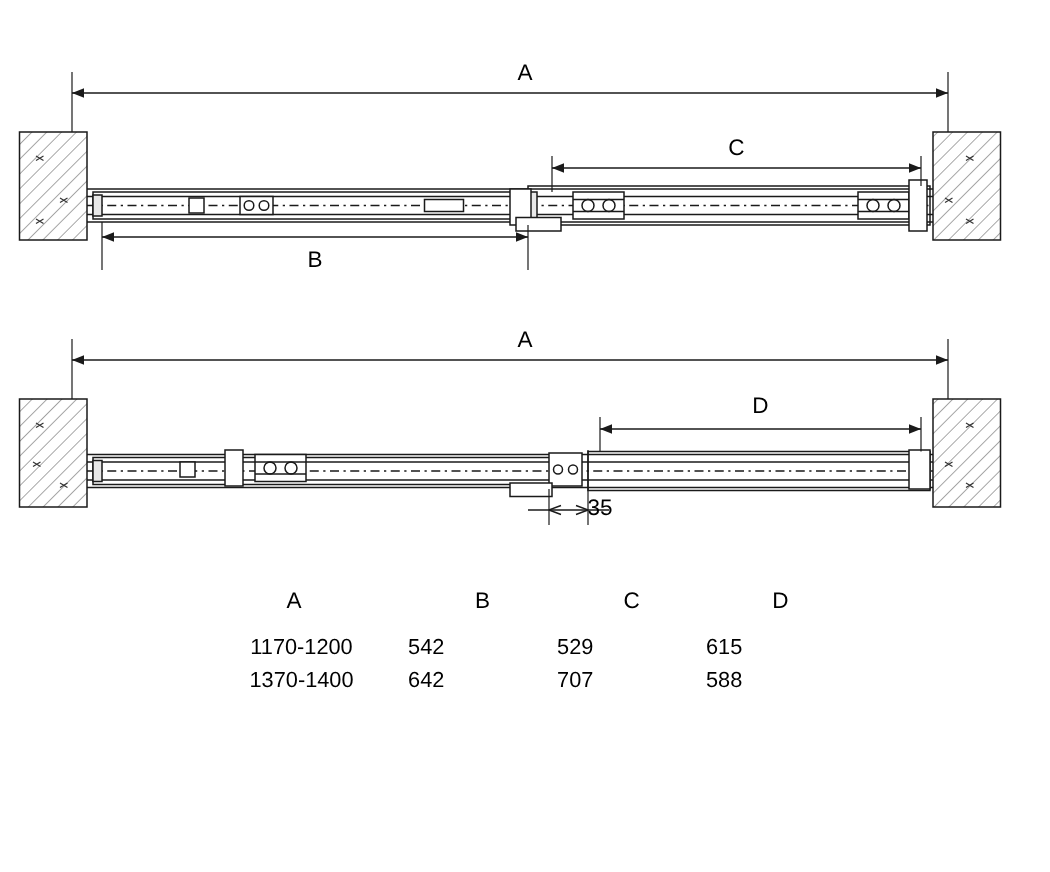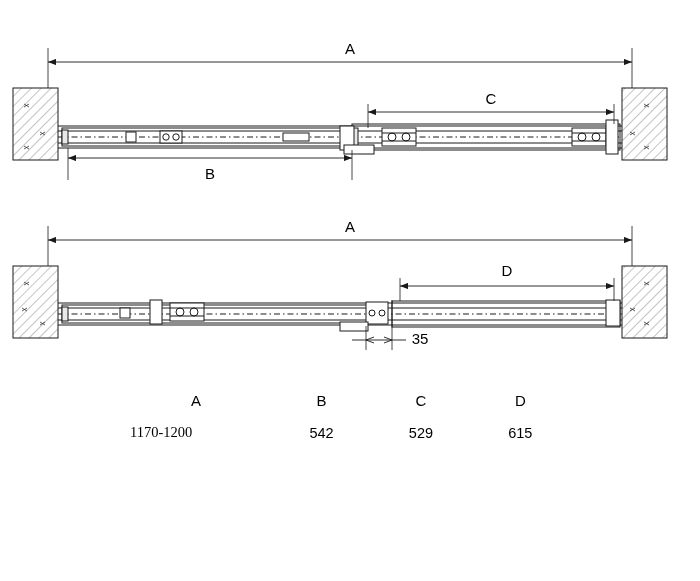--- a/index.html
+++ b/index.html
@@ -48,27 +48,26 @@
   }
   #spec-table th {
     font-weight: normal;
     font-size: 15px;
     padding: 0 0 12px 0;
     text-align: center;
   }
   #spec-table th.col-a { text-align: center; width: 150px; }
   #spec-table td {
     padding: 3px 0;
+    text-align: left;
+  }
+  #spec-table td.col-a {
     text-align: center;
-  }
-  #spec-table td.col-a {
-    text-align: left;
     padding-left: 10px;
     width: 150px;
-    font-family: Liberation Serif, serif;
   }
   #spec-table col.c-b { width: 105px; }
   #spec-table col.c-c { width: 105px; }
   #spec-table col.c-d { width: 105px; }
 </style>
 </head>
 <body>
 
 <div id="stage">
 
@@ -206,21 +205,21 @@
       <path d="M366,340 l8,-3 M366,340 l8,3" stroke-width="0.9"></path>
       <path d="M392,340 l-8,-3 M392,340 l-8,3" stroke-width="0.9"></path>
     </g>
   </svg>
 
   <div class="dim-label" style="left:330px; top:40px; width:40px;">A</div>
   <div class="dim-label" style="left:190px; top:165px; width:40px;">B</div>
   <div class="dim-label" style="left:471px; top:90px; width:40px;">C</div>
   <div class="dim-label" style="left:330px; top:218px; width:40px;">A</div>
   <div class="dim-label" style="left:487px; top:262px; width:40px;">D</div>
-  <div class="dim-label" style="left:400px; top:330px; width:40px;">35</div>
+  <div class="dim-label" style="left:380px; top:330px; width:40px;">35</div>
 
   <table id="spec-table">
     <colgroup>
       <col class="c-a">
         <col class="c-b">
         <col class="c-c">
         <col class="c-d">
     </colgroup>
     <thead>
       <tr>
@@ -230,16 +229,22 @@
         <th>D</th>
       </tr>
     </thead>
     <tbody>
       <tr>
         <td class="col-a">1170-1200</td>
         <td>542</td>
         <td>529</td>
         <td>615</td>
       </tr>
+      <tr>
+        <td class="col-a">1370-1400</td>
+        <td>642</td>
+        <td>707</td>
+        <td>588</td>
+      </tr>
     </tbody>
   </table>
 
 </div>
 
 </body></html>

